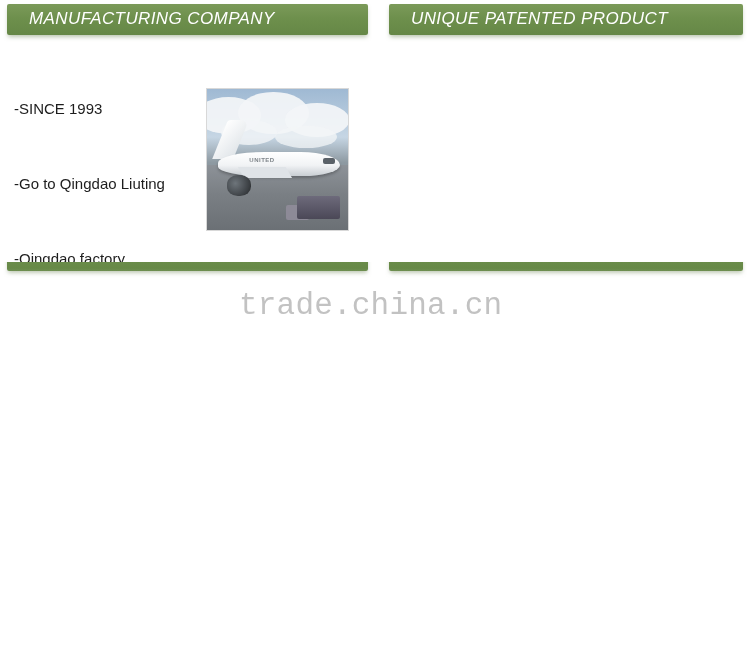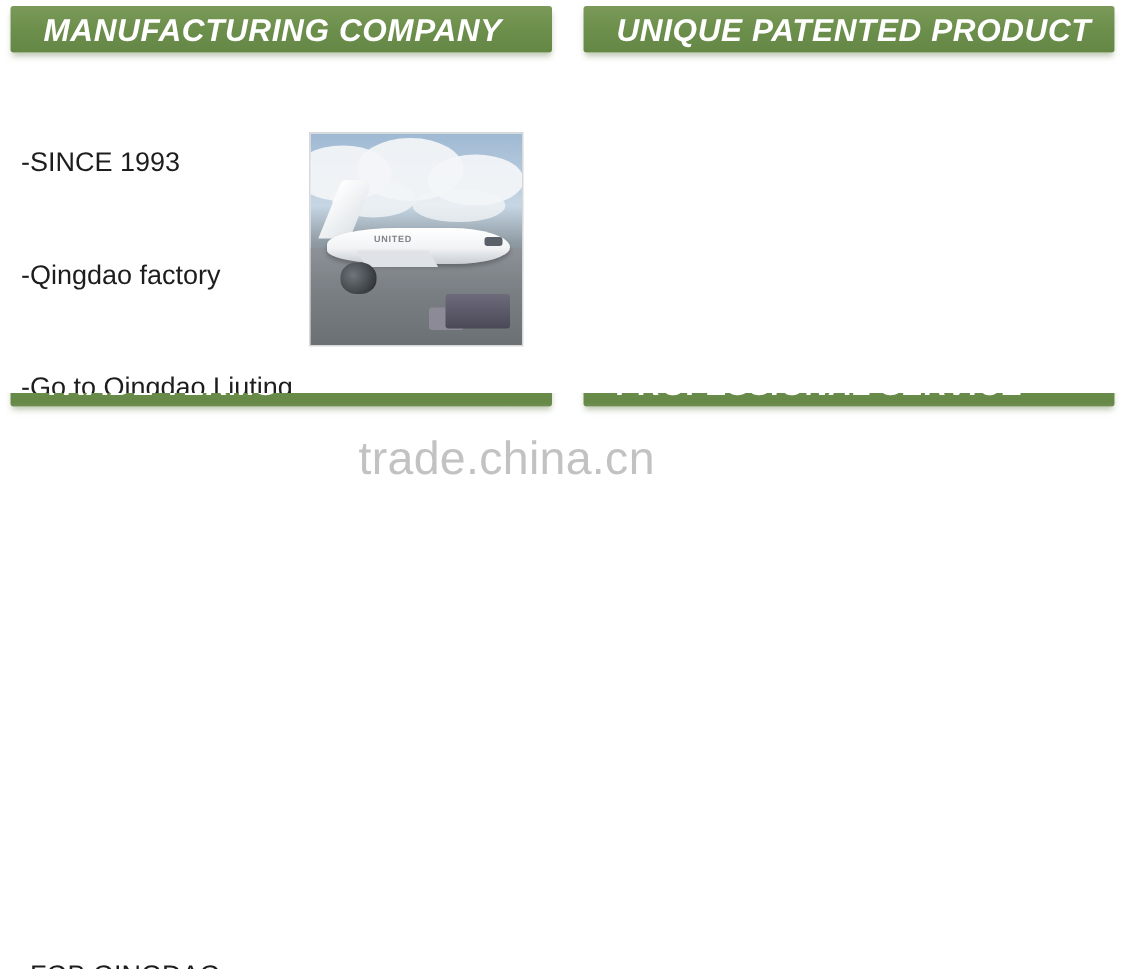--- a/index.html
+++ b/index.html
@@ -41,22 +41,22 @@
     position: absolute;
     height: 31px;
     background: linear-gradient(to bottom, #7b9a59 0%, #6d8f4c 48%, #658746 100%);
     border-radius: 2px;
     box-shadow: 0 3px 4px -1px rgba(130,150,110,0.55);
   }
   .hdr-title {
     position: absolute;
     left: 22px;
     top: 5px;
-    font-size: 21px;
-    font-weight: bold;
+    font-size: 17px;
+    font-weight: normal;
     font-style: italic;
     letter-spacing: 0.4px;
     color: #ffffff;
     white-space: nowrap;
   }
   
   #hdr-manufacturing { left: 7px; top: 4px; width: 361px; }
   
   #hdr-product       { left: 14px; top: 4px; width: 354px; }
 
@@ -89,21 +89,21 @@
         rgba(255,255,255,0) 0%,
         rgba(255,255,255,0.10) 18%,
         rgba(255,255,255,0.72) 52%,
         rgba(255,255,255,1) 86%);
     pointer-events: none;
   }
 
   
   .lines {
     position: absolute;
-    font-size: 18px;
+    font-size: 15px;
     line-height: 25px;
     color: #1d1d1d;
     white-space: pre-wrap;
   }
   #lines-manufacturing { left: 14px; top: 46px;  width: 200px; }
   #lines-trade         { left: 14px; top: 326px; width: 350px; }
 
   .lines .ln { display: block; }
 
   
@@ -167,38 +167,38 @@
   
   #watermark {
     position: absolute;
     left: 239px;
     top: 288px;
     font-size: 31px;
     color: rgba(110,110,110,.42);
     letter-spacing: 0.2px;
     white-space: nowrap;
     pointer-events: none;
-    font-family: Liberation Sans, sans-serif;
+    font-family: Liberation Mono, monospace;
   }
 </style>
 </head>
 <body>
 
 <div class="sheet">
 
   <div class="panel" id="panel-manufacturing">
 
     <div class="hdr" id="hdr-manufacturing">
       <div class="hdr-title">MANUFACTURING  COMPANY</div>
     </div>
 
     <div class="lines" id="lines-manufacturing">
       <span class="ln">-SINCE 1993</span>
+      <span class="ln">-Go to Qingdao Liuting</span>
       <span class="ln">-Qingdao factory</span>
-      <span class="ln">-Go to Qingdao Liuting</span>
       
       
       
       
     </div>
 
     <div class="art" id="art-airplane">
       <div class="sky-cloud" style="left:-8%;top:6%;width:46%;height:26%;"></div>
       <div class="sky-cloud" style="left:22%;top:2%;width:50%;height:30%;"></div>
       <div class="sky-cloud" style="left:55%;top:10%;width:46%;height:24%;"></div>

